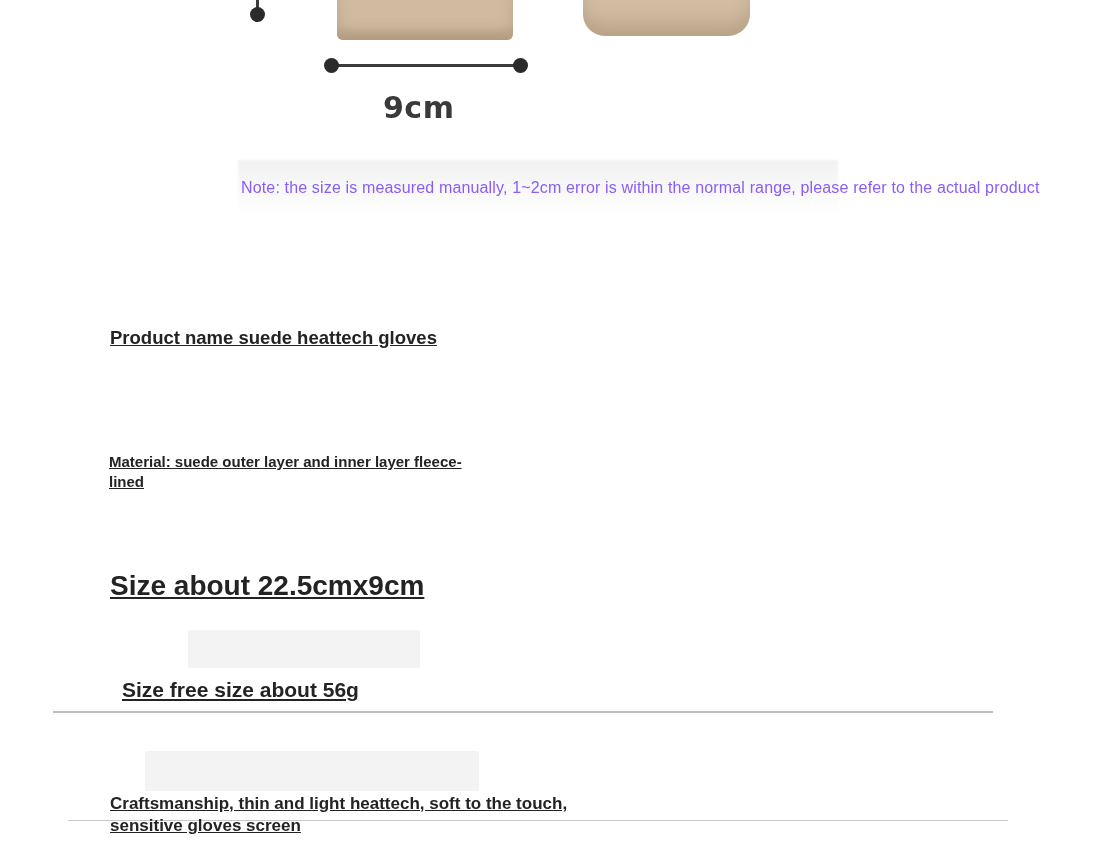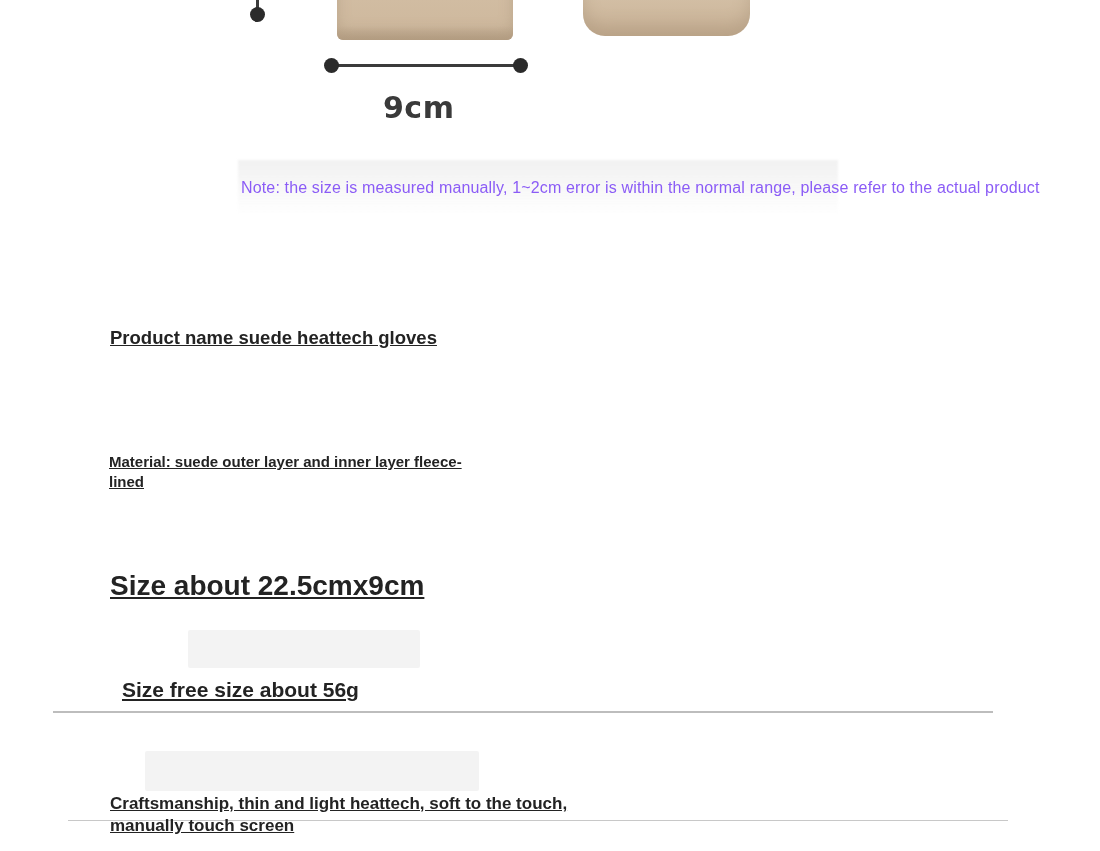--- a/index.html
+++ b/index.html
@@ -230,16 +230,16 @@
   </div>
 
   <div class="spec-row">
 
     <div class="spec-text" id="row4-text">Size free size about 56g</div>
 
   </div>
 
   <div class="spec-row">
 
-    <div class="spec-text" id="row5-text">Craftsmanship, thin and light heattech, soft to the touch, manually touch screen</div>
+    <div class="spec-text" id="row5-text">Craftsmanship, thin and light heattech, soft to the touch, sensitive gloves screen</div>
   </div>
 
 </div>
 
 </body></html>

